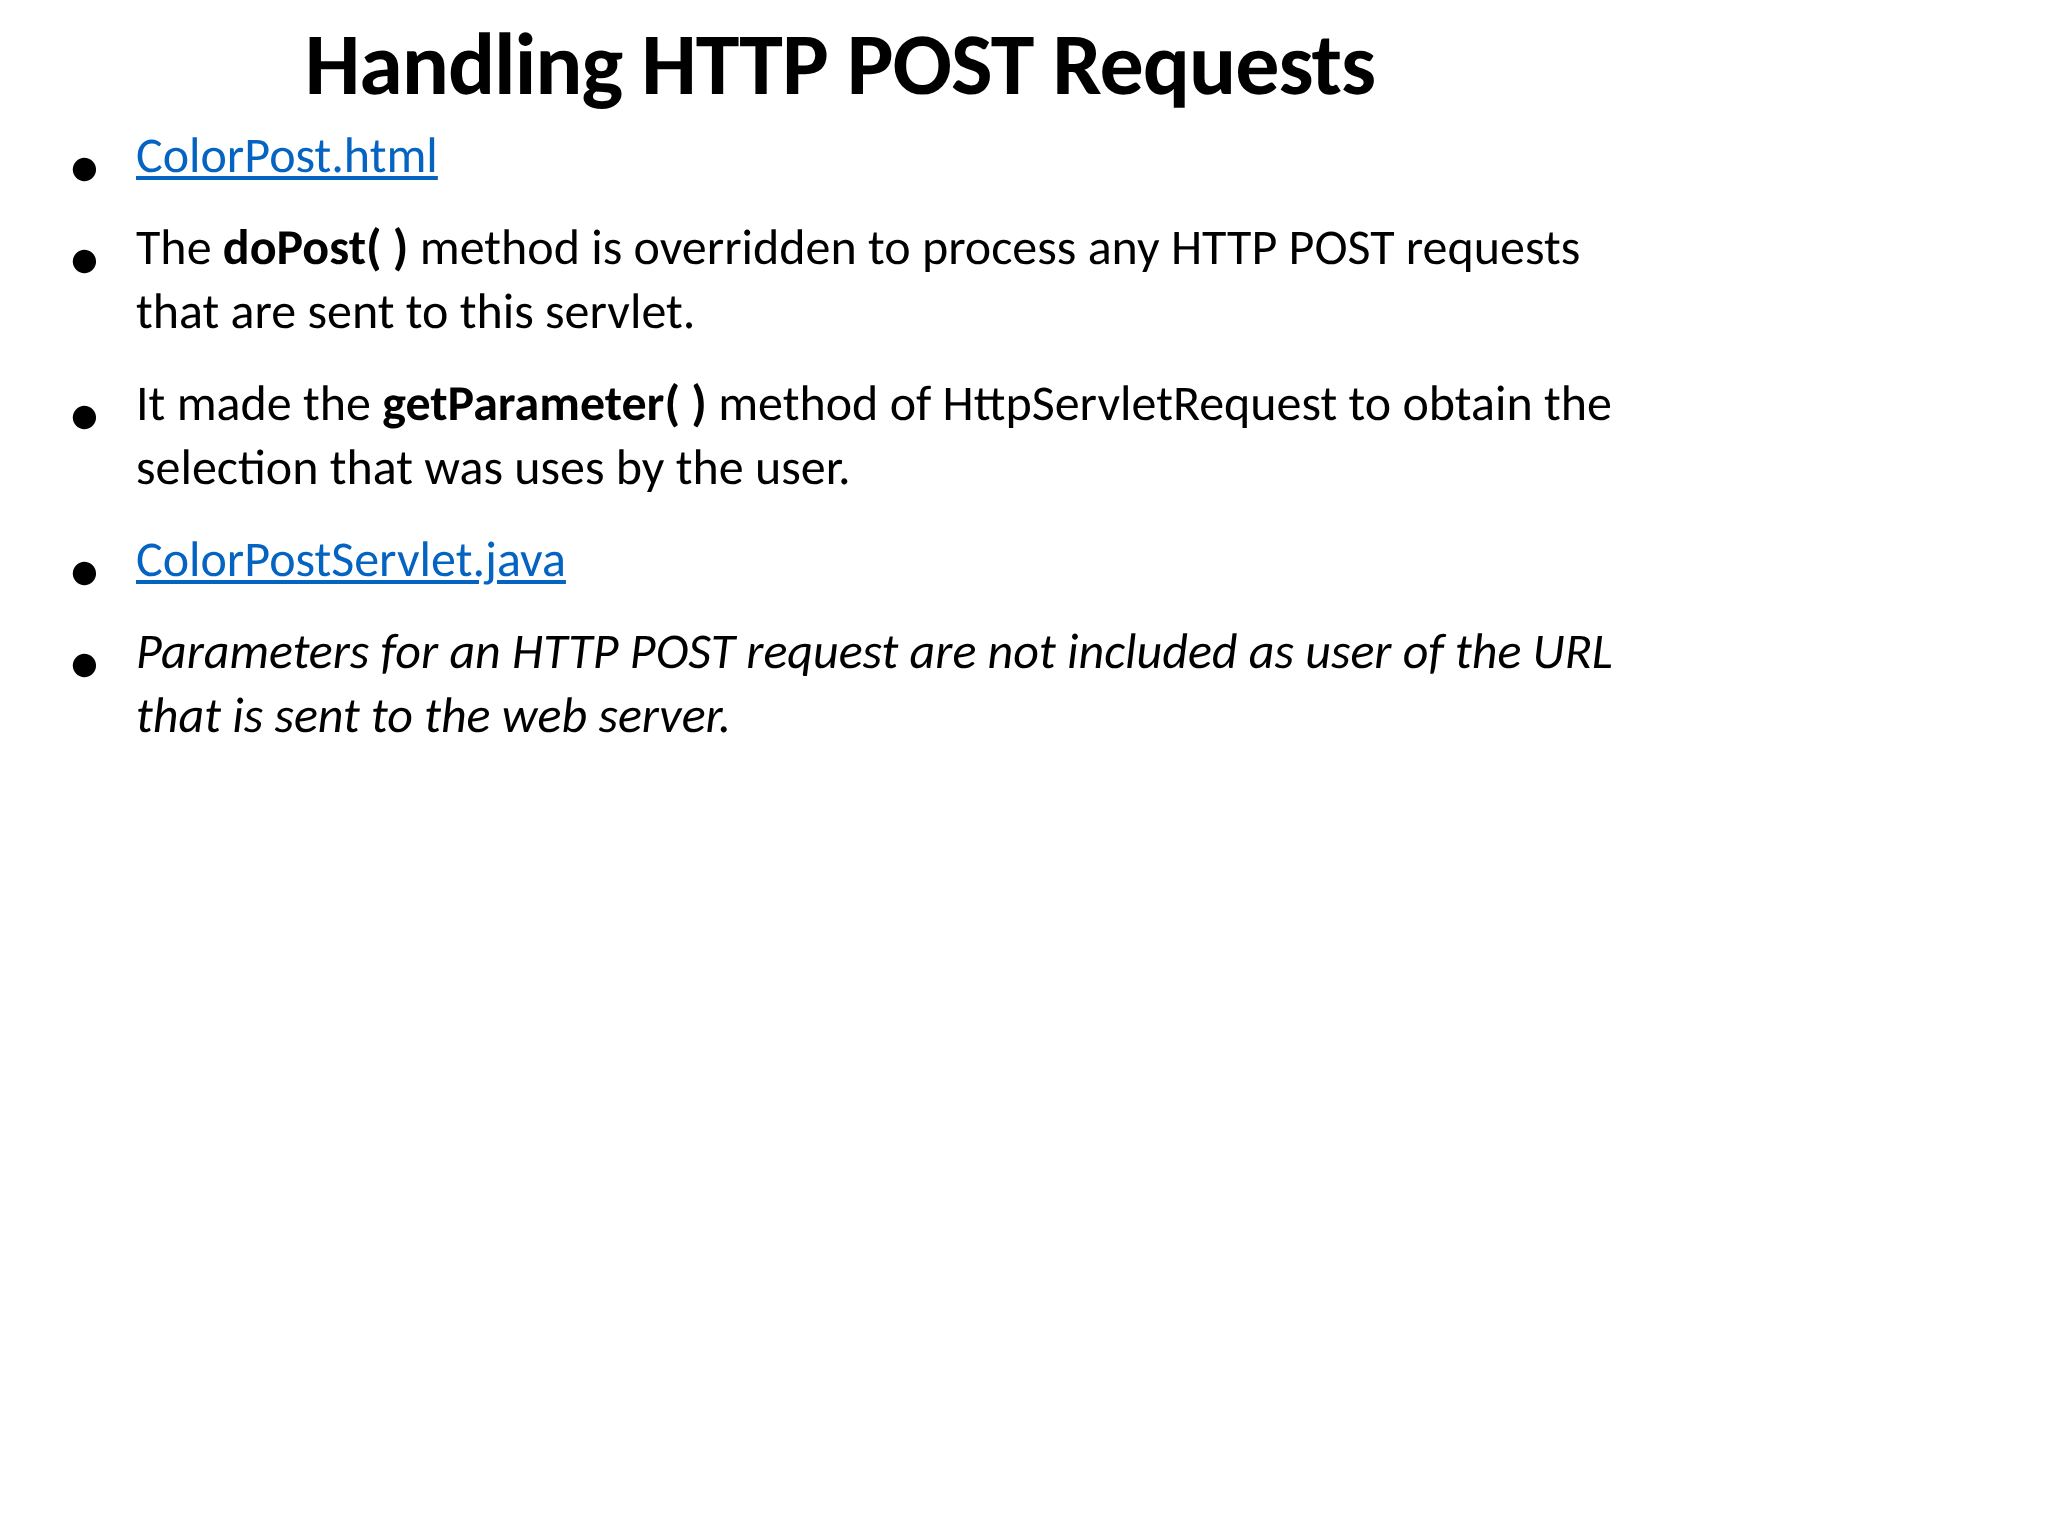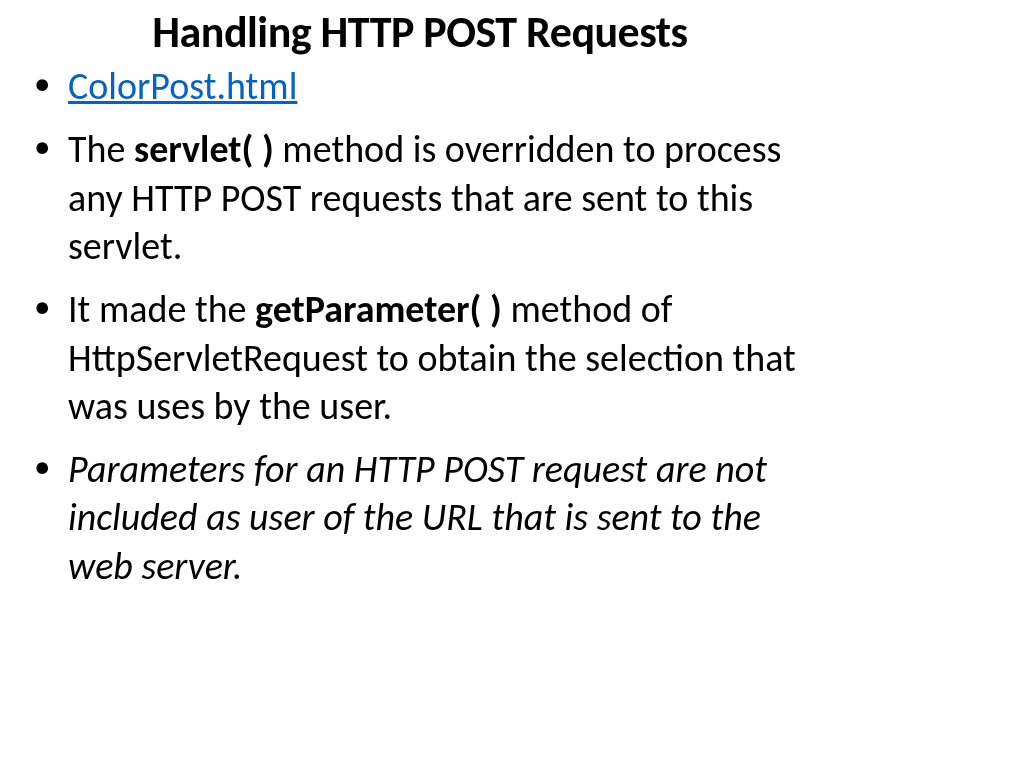--- a/index.html
+++ b/index.html
@@ -1,37 +1,40 @@
 <!DOCTYPE html>
 <html><head>
 <meta charset="utf-8">
 <style>
   * { margin: 0; padding: 0; box-sizing: border-box; }
   html, body { width: 1024px; height: 768px; background: #fff; font-family: Calibri, Arial, sans-serif; color: #000; }
   .slide { width: 840px; height: 768px; padding: 8px 20px 0 20px; }
   .title { text-align: center; font-weight: 700; font-size: 44px; line-height: 1.1; margin-bottom: 6px; letter-spacing: -0.5px; }
   ul.bullets { list-style: none; padding-left: 0; }
-  ul.bullets > li { position: relative; padding-left: 48px; font-size: 38px; line-height: 1.28; margin-bottom: 14px; color: #000; }
+  ul.bullets > li { position: relative; padding-left: 48px; font-size: 25px; line-height: 1.28; margin-bottom: 14px; color: #000; }
   ul.bullets > li::before { content: "•"; position: absolute; left: 14px; top: 0; font-size: 33px; line-height: 1.28; color: #000; }
   a.hyperlink { color: #0563C1; text-decoration: underline; }
   .bold { font-weight: 700; }
   .italic { font-style: italic; }
 </style>
 </head>
 <body>
 
 <div class="slide">
   <h1 class="title">Handling HTTP POST Requests</h1>
   <ul class="bullets">
     <li>
       <a href="#" class="hyperlink">ColorPost.html</a>
     </li>
     <li>
-      <span>The </span><span class="bold">servlet( )</span><span> method is overridden to process any HTTP POST requests that are sent to this servlet.</span>
+      <span>The </span><span class="bold">doPost( )</span><span> method is overridden to process any HTTP POST requests that are sent to this servlet.</span>
     </li>
     <li>
       <span>It made the </span><span class="bold">getParameter( )</span><span> method of HttpServletRequest to obtain the selection that was uses by the user.</span>
+    </li>
+    <li>
+      <a href="#" class="hyperlink">ColorPostServlet.java</a>
     </li>
     <li>
       <span class="italic">Parameters for an HTTP POST request are not included as user of the URL that is sent to the web server.</span>
     </li>
   </ul>
 </div>
 
 </body></html>

